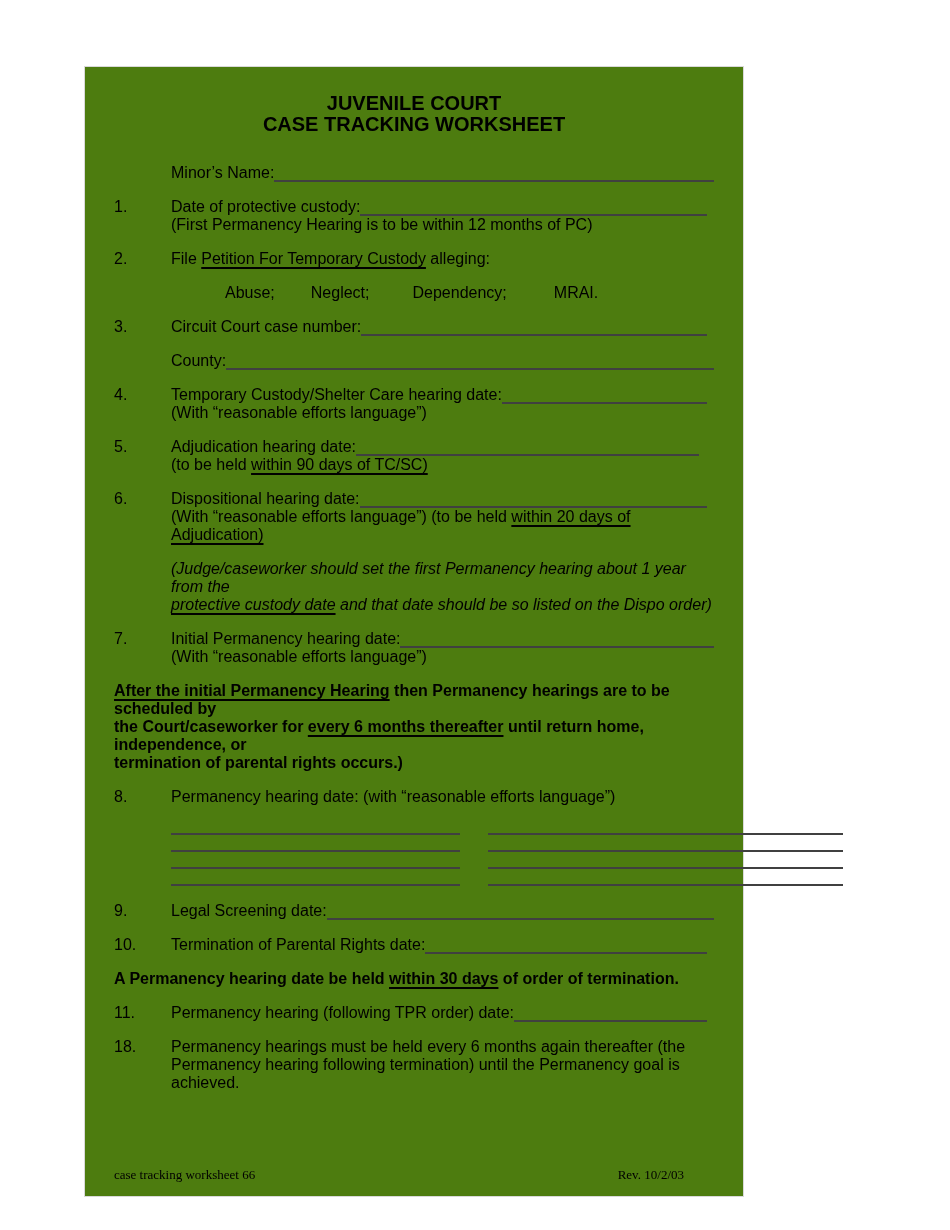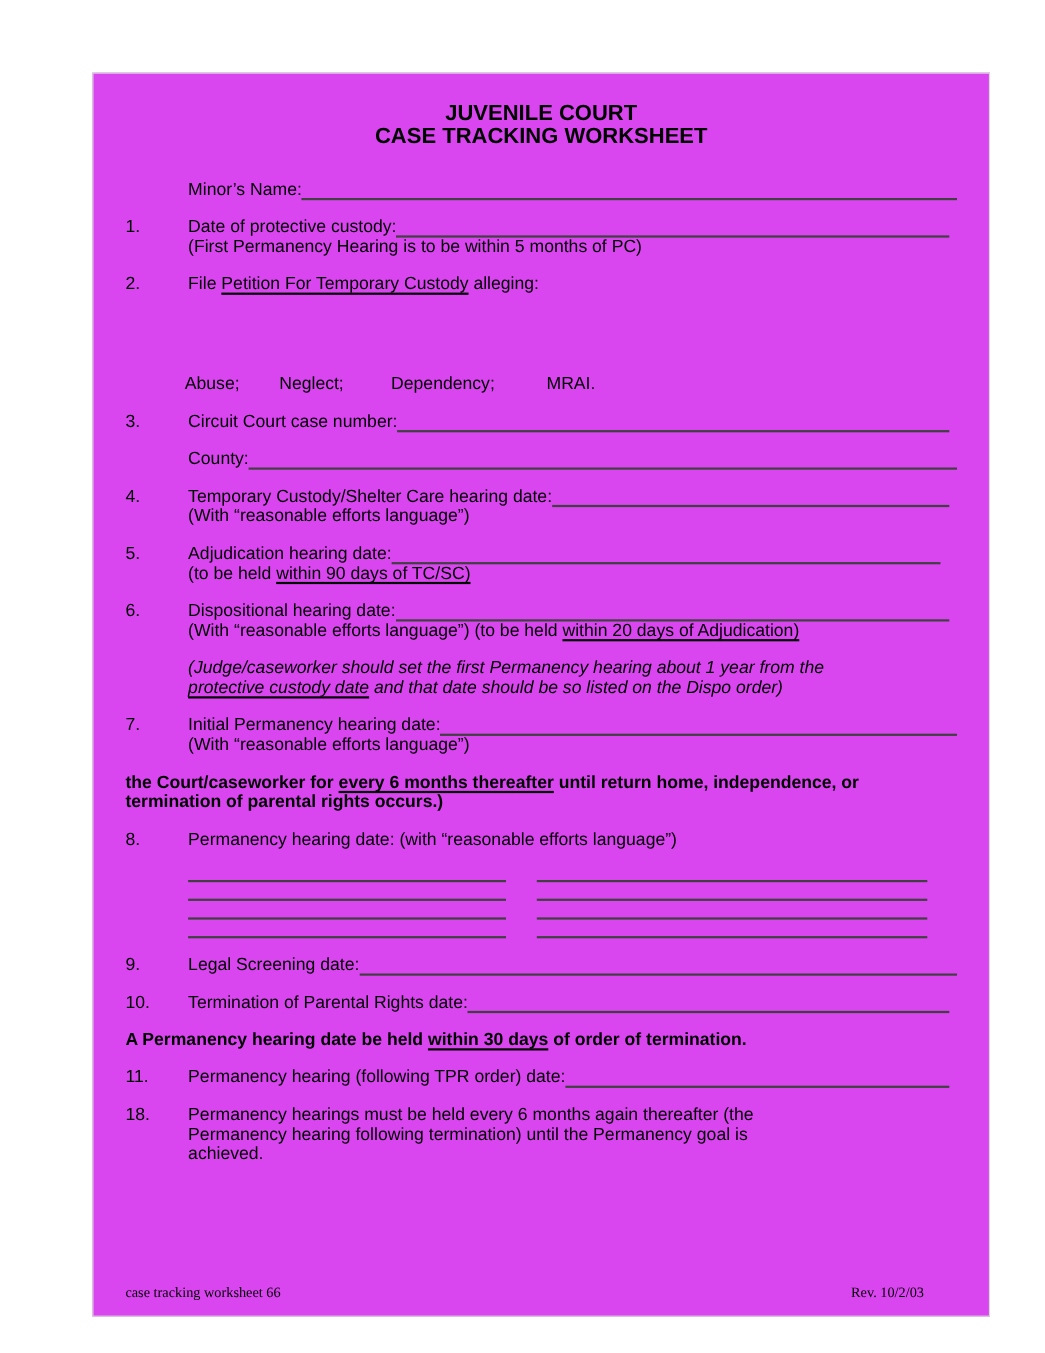--- a/index.html
+++ b/index.html
@@ -4,41 +4,41 @@
 <style>
   * { margin:0; padding:0; box-sizing:border-box; }
   html,body { background:#ffffff; }
   body {
     width:950px; min-height:1230px;
     font-family:"Liberation Sans", sans-serif;
     color:#000;
   }
   .page {
     position:relative;
-    width:816px; height:1131px;
+    width:660px; height:1131px;
     margin:66px 0 0 84px;
-    background:#d946ef;
+    background:#4d7c0f;
     border:1px solid #d9d9d9;
     padding:26px 29px 0 29px;
     font-size:16px; line-height:18px;
   }
   .title { text-align:center; font-weight:bold; font-size:20px; line-height:21px; margin-bottom:29px; }
   .row { display:flex; margin-bottom:16px; }
   .num { flex:0 0 57px; }
   .content { flex:1; min-width:0; }
   .fill { display:flex; }
   .fill .lbl { white-space:nowrap; }
   .blank { flex:1; border-bottom:2px solid #404040; }
   .off7 { margin-right:7px; }
   .off15 { margin-right:15px; }
   .u { text-decoration:underline; text-underline-offset:3px; text-decoration-thickness:1.5px; }
   .bold { font-weight:bold; }
   .bold .u { text-decoration-thickness:2px; }
   .italic { font-style:italic;justify-content:flex-end; }
-  .options { margin-top:0;flex-direction:column; }
+  .options { margin-top:0; }
   .opt { display:inline-block; }
   .opt-a { margin-left:54px; }
   .opt-b { margin-left:36px; }
   .opt-c { margin-left:43px; }
   .opt-d { margin-left:47px; }
   .para { margin-bottom:16px; }
   .blank-grid {
     margin:12px 0 16px 57px;
     display:grid;
     grid-template-columns:289px 355px;
@@ -71,21 +71,21 @@
     </div>
   </div>
 
   <div class="row">
     <div class="num">1.</div>
     <div class="content">
       <div class="fill">
         <span class="lbl">Date of protective custody:</span>
         <span class="blank off7"></span>
       </div>
-      <div>(First Permanency Hearing is to be within 5 months of PC)</div>
+      <div>(First Permanency Hearing is to be within 12 months of PC)</div>
     </div>
   </div>
 
   <div class="row">
     <div class="num">2.</div>
     <div class="content">
       <div><span>File </span><span class="u">Petition For Temporary Custody</span><span> alleging:</span></div>
     </div>
   </div>
 
@@ -162,20 +162,21 @@
     <div class="content">
       <div class="fill">
         <span class="lbl">Initial Permanency hearing date:</span>
         <span class="blank"></span>
       </div>
       <div>(With “reasonable efforts language”)</div>
     </div>
   </div>
 
   <div class="para bold">
+    <div><span class="u">After the initial Permanency Hearing</span><span> then Permanency hearings are to be scheduled by</span></div>
     <div><span>the Court/caseworker for </span><span class="u">every 6 months thereafter</span><span> until return home, independence, or</span></div>
     <div>termination of parental rights occurs.)</div>
   </div>
 
   <div class="row" style="margin-bottom:0;">
     <div class="num">8.</div>
     <div class="content">
       <div>Permanency hearing date: (with “reasonable efforts language”)</div>
     </div>
   </div>

